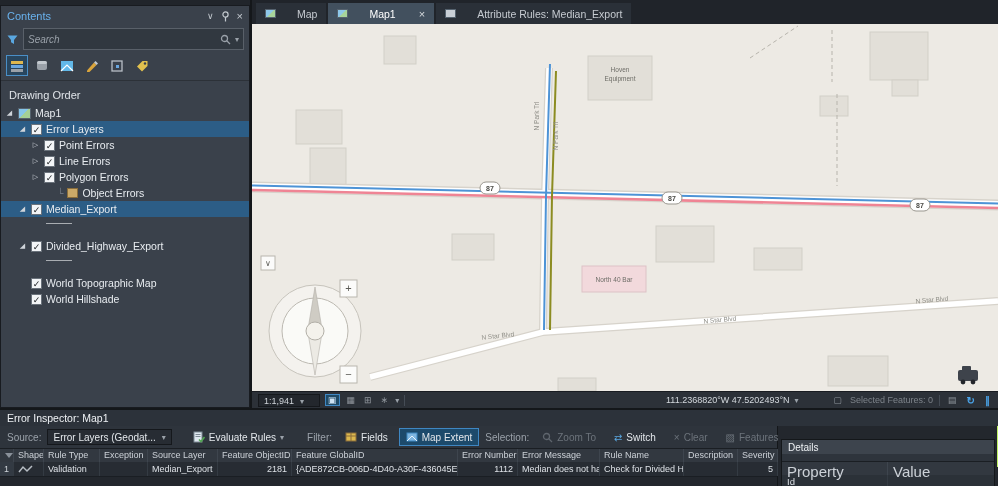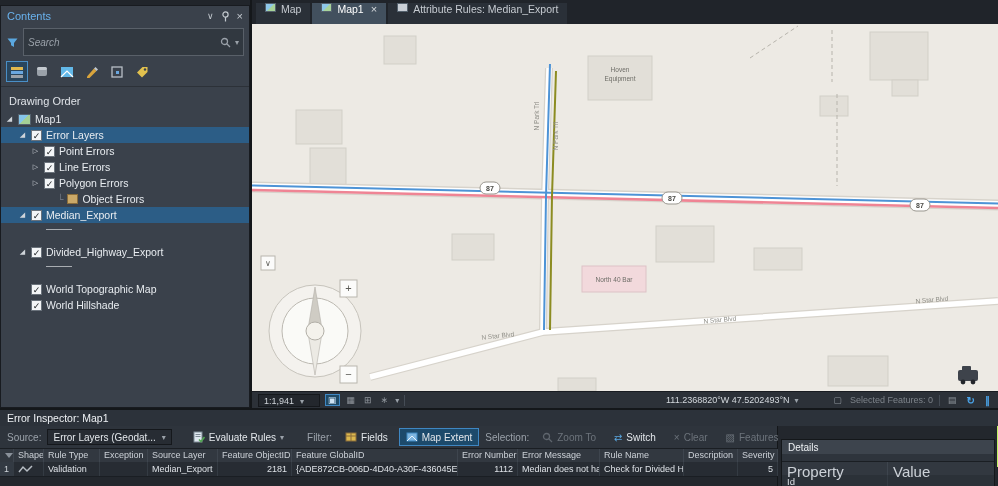--- a/index.html
+++ b/index.html
@@ -7,21 +7,21 @@
   body{position:relative;background:#21252b;font-family:"Liberation Sans",sans-serif;font-size:11px;color:#dde1e6}
 
   
   .left-panel{position:absolute;left:0;top:0;width:250px;height:408px;background:#21252b;padding-top:5px}
   .left-inner{height:403px;background:#3a414b;border:1px solid #181b20;display:flex;flex-direction:column}
   .panel-header{height:20px;display:flex;align-items:center;padding:0 6px;gap:6px}
   .panel-title{color:#69b2ee;font-size:11px}
   .panel-hdr-icons{margin-left:auto;display:flex;align-items:center;gap:7px;color:#c3c9cf;font-size:9px}
   .search-row{display:flex;align-items:center;gap:4px;padding:2px 5px}
   .funnel{flex:0 0 auto}
-  .search-box{flex:1;display:flex;align-items:center;background:#313840;border:1px solid #596069;height:28px;padding:0 4px;gap:4px}
+  .search-box{flex:1;display:flex;align-items:center;background:#313840;border:1px solid #596069;height:22px;padding:0 4px;gap:4px}
   .search-box input{flex:1;background:transparent;border:none;outline:none;color:#dde1e6;font-size:10px;font-style:italic;font-family:"Liberation Sans",sans-serif;min-width:0}
   .search-box input::placeholder{color:#9aa1a9;font-style:italic}
   .caret{color:#9aa1a9;font-size:8px}
   .icons-row{display:flex;align-items:center;gap:3px;padding:3px 5px 4px 5px;border-bottom:1px solid #2c3138}
   .icon-btn{width:22px;height:21px;display:flex;align-items:center;justify-content:center;border:1px solid transparent}
   .icon-btn.active{background:#29465e;border-color:#4a8fc7}
   .section-label{padding:8px 8px 4px 8px;color:#dfe3e8;font-size:11px}
   .tree{flex:1;overflow:hidden}
   .tree-row{display:flex;align-items:center;height:16px;gap:4px;white-space:nowrap;cursor:default}
   .tree-row.sel{background:#2c5d86}
@@ -31,21 +31,21 @@
   .ticon{width:13px;height:11px;flex:0 0 auto;border:1px solid #55626e}
   .ticon.map{background:linear-gradient(135deg,#86c6ea 0%,#86c6ea 45%,#a4d096 50%,#a4d096 100%)}
   .ticon.object-errors{width:11px;height:10px;background:#cba968;border-color:#8a6d3b}
   .tlabel{font-size:10.5px;color:#e8ecf0}
   .sym-row{height:13px;display:flex;align-items:center}
   .swatch{width:26px;height:0;border-top:1.6px solid #a9adb2}
 
   
   .right-region{position:absolute;left:250px;top:0;width:748px;height:408px;border-left:2px solid #14171a;background:#20242a}
   .tabbar{height:24px;display:flex;align-items:flex-end;gap:2px;padding:3px 0 0 4px;background:#20242a}
-  .tab{height:21px;display:flex;gap:5px;padding:0 9px;background:#2a3038;color:#c6cbd1;font-size:10.5px;cursor:default}
+  .tab{height:21px;display:flex;align-items:center;gap:21px;padding:8px 9px;background:#2a3038;color:#c6cbd1;font-size:10.5px;cursor:default}
   .tab.active{background:#42505e;color:#fff}
   .tab-close{color:#d6dade;font-size:11px;margin-left:2px}
   .tab-icon{width:11px;height:9px;border:1px solid #55626e;display:inline-block}
   .map-thumb{background:linear-gradient(135deg,#8ec8ea 0%,#8ec8ea 48%,#a8d49a 52%,#a8d49a 100%)}
   .table-thumb{background:#c9cfd6}
   .map-wrap{position:relative;width:746px;height:367px;background:#edeae4}
   .map-svg{display:block}
   .street{font-size:6.5px;fill:#8e8d86;text-anchor:middle;font-family:"Liberation Sans",sans-serif}
   .place{font-size:6.5px;fill:#6e6d67;text-anchor:middle;font-family:"Liberation Sans",sans-serif}
   .shield-text{font-size:7px;fill:#4a4a45;text-anchor:middle;font-weight:bold;font-family:"Liberation Sans",sans-serif}

